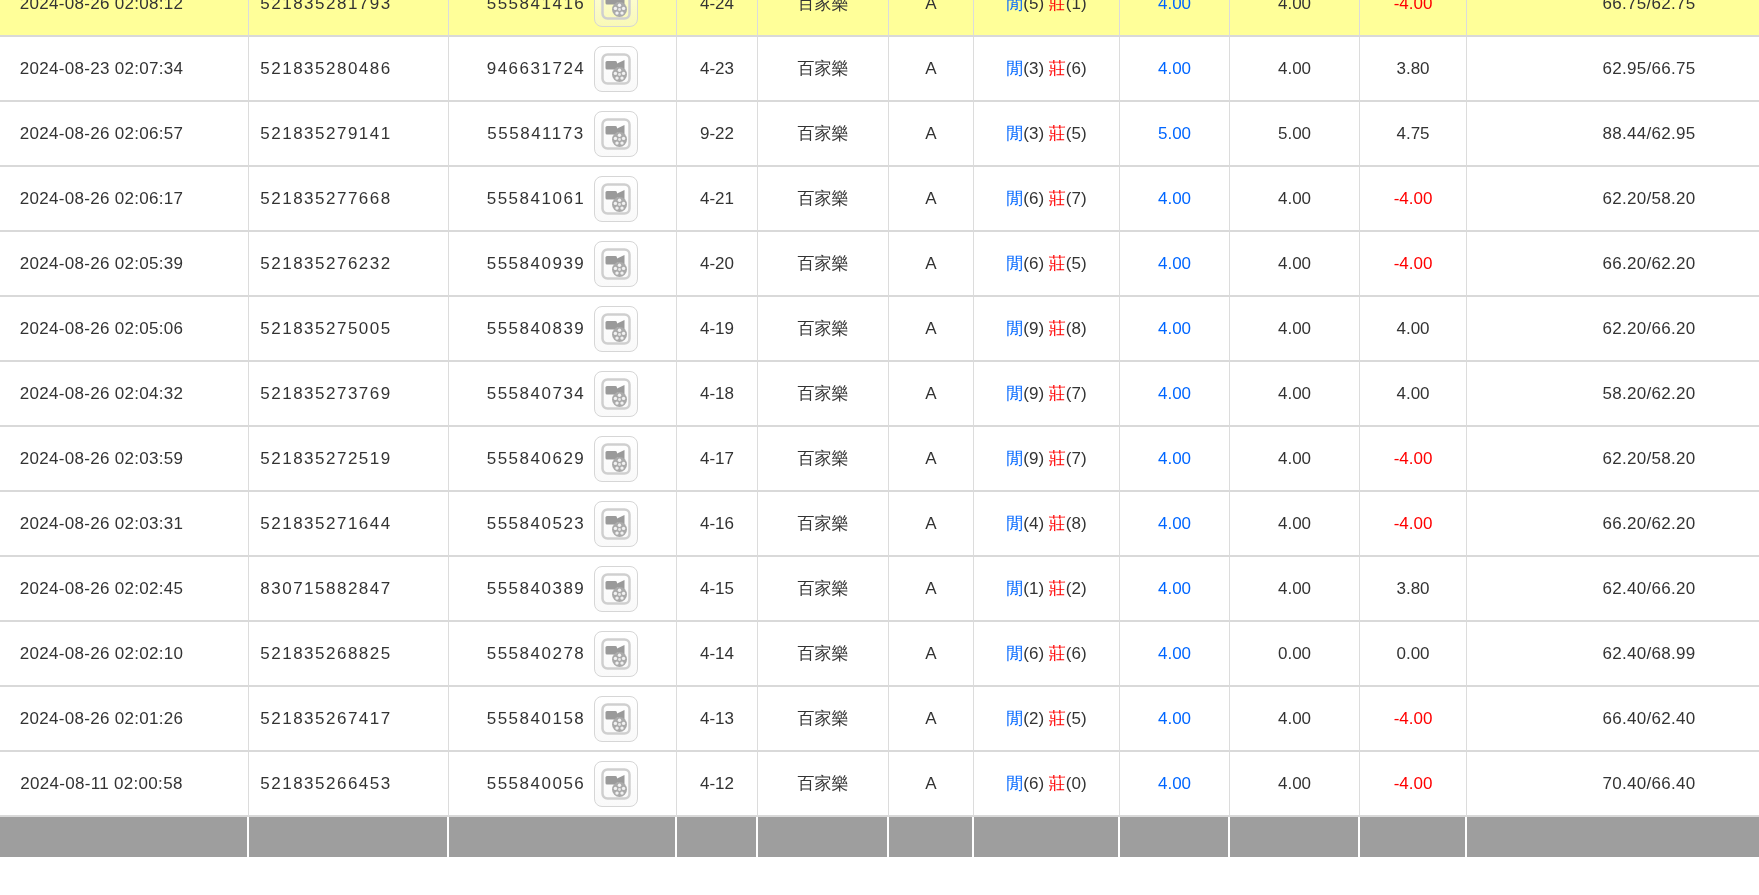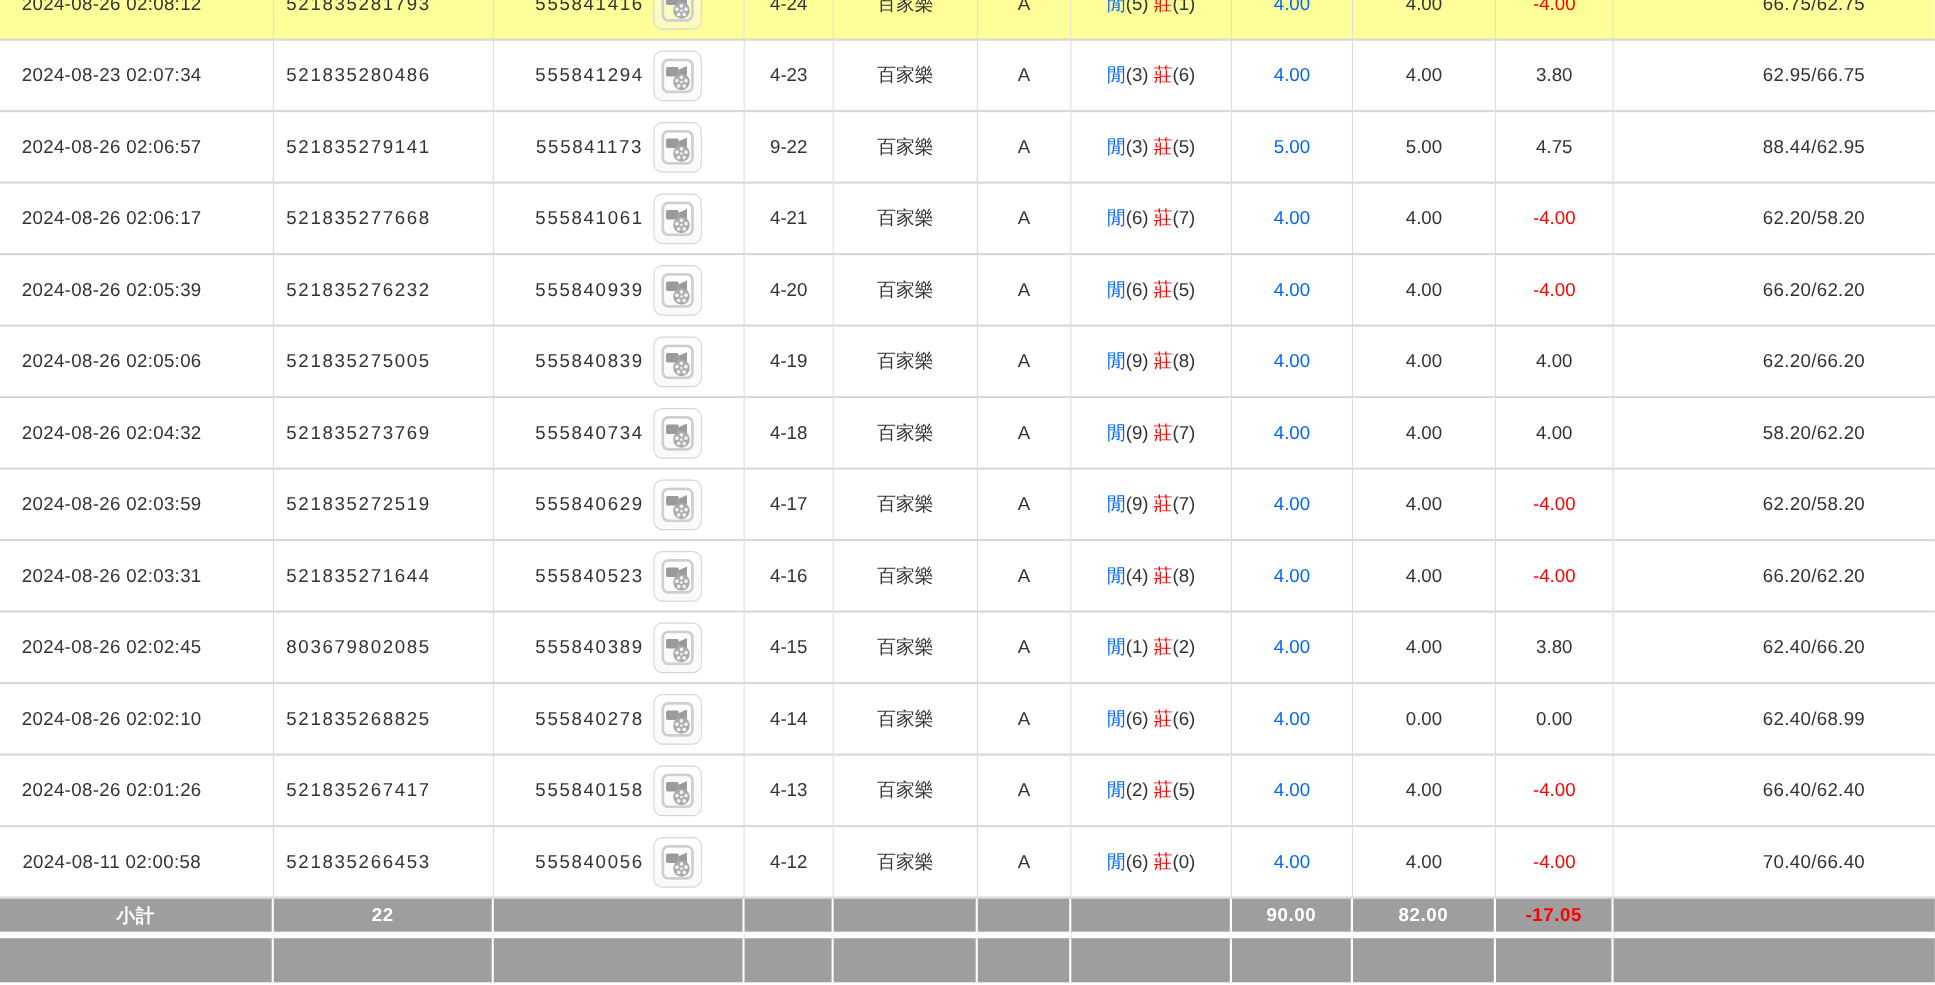--- a/index.html
+++ b/index.html
@@ -109,21 +109,21 @@
     <td class="c-bet blue">4.00</td>
     <td class="c-valid">4.00</td>
     <td class="c-winloss neg">-4.00</td>
     <td class="c-balance">66.75/62.75</td>
   </tr>
         <tr class="data-row">
     <td class="c-time">2024-08-23 02:07:34</td>
     <td class="c-betid">521835280486</td>
     <td class="c-roundid">
       <span class="cellwrap">
-        <span class="rid">555841294</span>
+        <span class="rid">946631724</span>
         <button class="video-btn" type="button">
           <svg width="30" height="32" viewBox="0 0 30 32">
             <rect x="1.5" y="1.5" width="27" height="29" rx="5" fill="none" stroke="#cfcfcf" stroke-width="2.5"></rect>
             <rect x="4.5" y="8" width="11.5" height="8.5" rx="1.5" fill="#9a9a9a"></rect>
             <polygon points="16,10.5 23.5,7 23.5,18 16,14.5" fill="#9a9a9a"></polygon>
             <circle cx="18.5" cy="21.5" r="7.5" fill="#ababab"></circle>
             <circle cx="18.5" cy="17.3" r="1.7" fill="#f2f2f2"></circle>
             <circle cx="14.4" cy="20.4" r="1.7" fill="#f2f2f2"></circle>
             <circle cx="22.6" cy="20.4" r="1.7" fill="#f2f2f2"></circle>
             <circle cx="16.0" cy="25.1" r="1.7" fill="#f2f2f2"></circle>
@@ -354,21 +354,21 @@
     <td class="c-game">百家樂</td>
     <td class="c-table">A</td>
     <td class="c-result"><span class="blue">閒</span><span>(4)</span> <span class="red">莊</span><span>(8)</span></td>
     <td class="c-bet blue">4.00</td>
     <td class="c-valid">4.00</td>
     <td class="c-winloss neg">-4.00</td>
     <td class="c-balance">66.20/62.20</td>
   </tr>
         <tr class="data-row">
     <td class="c-time">2024-08-26 02:02:45</td>
-    <td class="c-betid">803679802085</td>
+    <td class="c-betid">830715882847</td>
     <td class="c-roundid">
       <span class="cellwrap">
         <span class="rid">555840389</span>
         <button class="video-btn" type="button">
           <svg width="30" height="32" viewBox="0 0 30 32">
             <rect x="1.5" y="1.5" width="27" height="29" rx="5" fill="none" stroke="#cfcfcf" stroke-width="2.5"></rect>
             <rect x="4.5" y="8" width="11.5" height="8.5" rx="1.5" fill="#9a9a9a"></rect>
             <polygon points="16,10.5 23.5,7 23.5,18 16,14.5" fill="#9a9a9a"></polygon>
             <circle cx="18.5" cy="21.5" r="7.5" fill="#ababab"></circle>
             <circle cx="18.5" cy="17.3" r="1.7" fill="#f2f2f2"></circle>
@@ -478,33 +478,20 @@
     <td class="c-game">百家樂</td>
     <td class="c-table">A</td>
     <td class="c-result"><span class="blue">閒</span><span>(6)</span> <span class="red">莊</span><span>(0)</span></td>
     <td class="c-bet blue">4.00</td>
     <td class="c-valid">4.00</td>
     <td class="c-winloss neg">-4.00</td>
     <td class="c-balance">70.40/66.40</td>
   </tr>
       </tbody>
     <tbody>
-      <tr class="subtotal">
-        <td>小計</td>
-        <td>22</td>
-        <td></td>
-        <td></td>
-        <td></td>
-        <td></td>
-        <td></td>
-        <td class="c-bet-total">90.00</td>
-        <td class="c-valid-total">82.00</td>
-        <td class="c-winloss neg">-17.05</td>
-        <td></td>
-      </tr>
       <tr class="grandtotal">
         <td></td>
           <td></td>
         <td></td>
           <td></td>
         <td></td>
           <td></td>
         <td></td>
           <td></td>
         <td></td>

